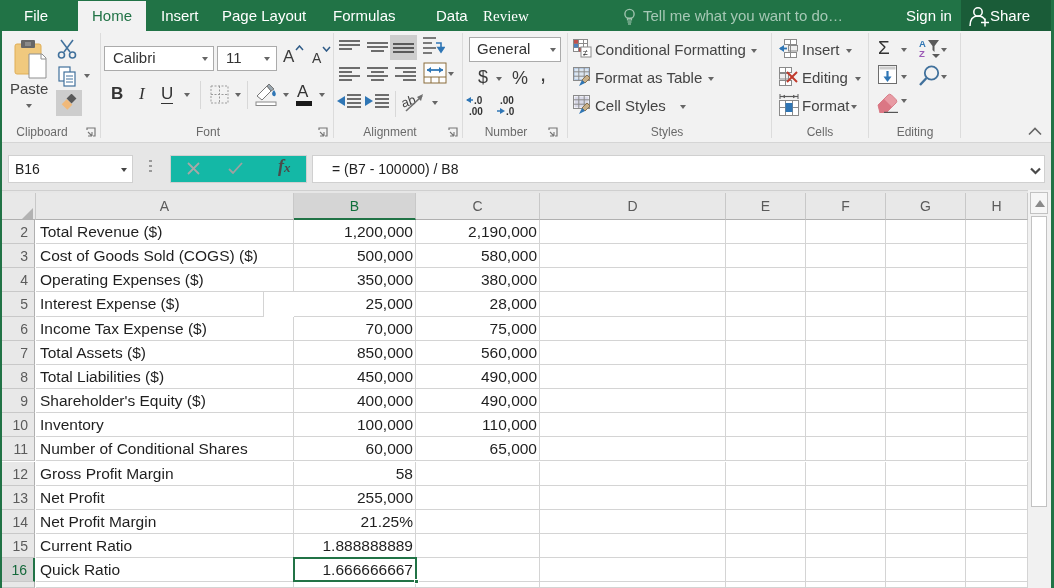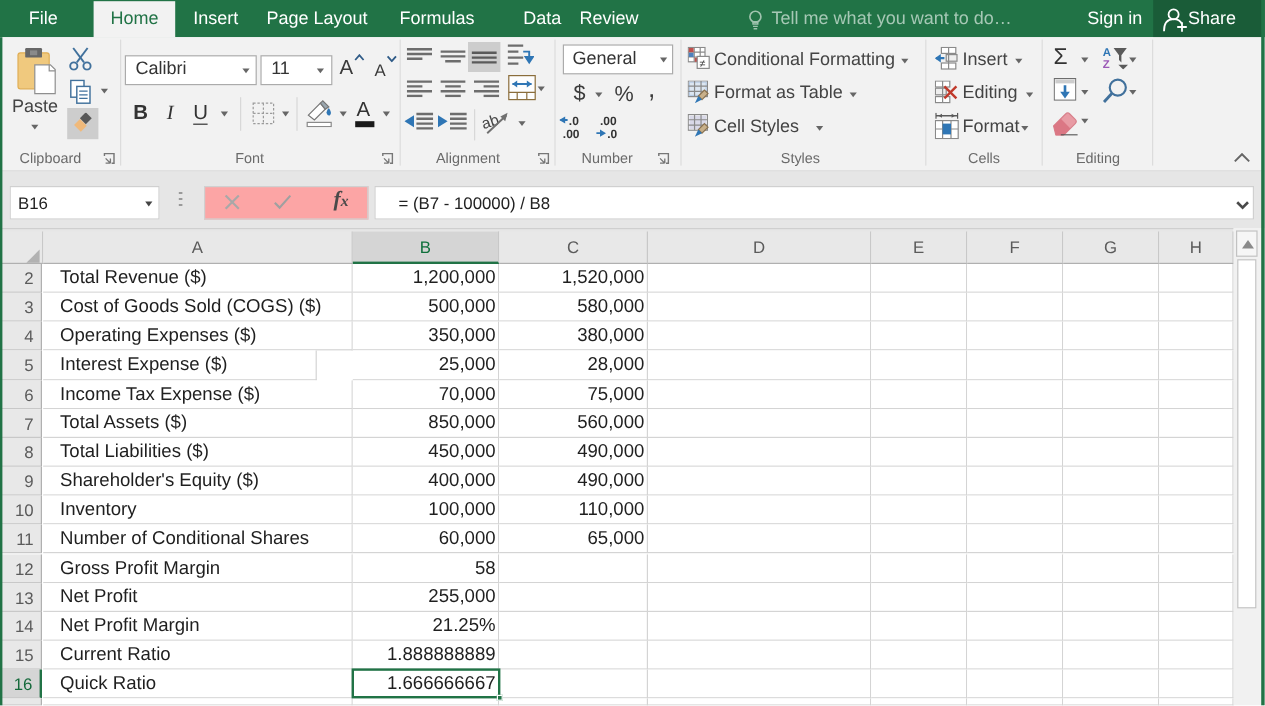--- a/index.html
+++ b/index.html
@@ -19,50 +19,50 @@
 .gsep { position:absolute; top:2px; height:105px; width:1px; background:#dcdcdc; }
 .glabel { position:absolute; top:94px; height:18px; font-size:12px; color:#6a6a6a; text-align:center; }
 .launch { position:absolute; top:96px; width:10px; height:10px; }
 .rbtxt { position:absolute; font-size:15px; color:#444; white-space:nowrap; }
 .combo { position:absolute; background:#fff; border:1px solid #ababab; }
 .caret { position:absolute; width:0; height:0; border-left:3.5px solid transparent; border-right:3.5px solid transparent; border-top:4px solid #666; }
 
 
 #fbar { position:absolute; top:143px; left:0; width:1054px; height:47px; background:#e6e6e6; }
 #namebox { position:absolute; top:12px; left:8px; width:125px; height:28px; background:#fff; border:1px solid #d0d0d0; font-size:14px; color:#222; line-height:27px; padding-left:6px; }
-#fxbox { position:absolute; top:12px; left:170px; width:137px; height:28px; background:#fca5a5; border:1px solid #d0d0d0; }
+#fxbox { position:absolute; top:12px; left:170px; width:137px; height:28px; background:#14b8a6; border:1px solid #d0d0d0; }
 #finput { position:absolute; top:12px; left:312px; width:733px; height:28px; background:#fff; border:1px solid #d0d0d0; font-size:14px; color:#222; line-height:27px; padding-left:19px; }
 
 
 #sheet { position:absolute; top:190px; left:0; width:1051px; height:398px; background:#fff; }
 #colhead { position:absolute; top:0; left:0; width:1028px; height:29px; background:#e6e6e6; border-top:1px solid #cfcfcf; }
 .ch { position:absolute; top:2px; height:27px; line-height:27px; text-align:center; font-size:14px; color:#5b5b5b; border-right:1px solid #c8c8c8; border-bottom:1px solid #b0b0b0; background:#e8e8e8; }
 .rowhead { position:absolute; left:0; width:35px; border-right:1px solid #b0b0b0; border-bottom:1px solid #c8c8c8; background:#e8e8e8; font-size:14px; color:#5b5b5b; text-align:right; padding-right:6px; }
 .cell { position:absolute; border-right:1px solid #d4d4d4; border-bottom:1px solid #d4d4d4; font-size:15.5px; color:#1f1f1f; background:#fff; line-height:23px; white-space:nowrap; overflow:hidden; }
 .num { text-align:right; padding-right:2px; }
-.lab { padding-left:14px; }
+.lab { padding-left:4px; }
 #vscroll { position:absolute; top:0; left:1028px; width:23px; height:398px; background:#f1f1f1; }
 #vthumb { position:absolute; top:26px; left:3px; width:16px; height:291px; background:#fff; border:1px solid #c2c2c2; }
 #uparrow { position:absolute; top:2px; left:2px; width:18px; height:22px; background:#f6f6f6; border:1px solid #c2c2c2; }
 
 
 #bleft { position:absolute; top:31px; left:0; width:2px; height:557px; background:#217346; }
 #bright { position:absolute; top:0; left:1051px; width:3px; height:588px; background:#217346; }
 </style>
 </head>
 <body>
 <div id="app">
 
   <div id="titlebar">
     <span class="tab" style="left:24px;">File</span>
     <span class="tab" style="left:161px;">Insert</span>
     <span class="tab" style="left:222px;">Page Layout</span>
     <span class="tab" style="left:333px;">Formulas</span>
     <span class="tab" style="left:424px;margin-left:12px;">Data</span>
-    <span class="tab" style="left:483px;">Review</span>
+    <span class="tab" style="left:483px;font-family:Liberation Serif, serif;">Review</span>
     <span class="tab" style="left:579px;margin-top:48px;">View</span>
     <svg style="position:absolute;left:622px;top:8px;" width="15" height="17" viewBox="0 0 15 17">
       <circle cx="7.5" cy="6" r="4.6" fill="none" stroke="#9fc3ae" stroke-width="1.4"></circle>
       <path d="M5.5,10 h4 v2 h-4 z" fill="none" stroke="#9fc3ae" stroke-width="1.2"></path>
       <line x1="5.5" y1="14" x2="9.5" y2="14" stroke="#9fc3ae" stroke-width="1.2"></line>
       <line x1="6" y1="16" x2="9" y2="16" stroke="#9fc3ae" stroke-width="1.2"></line>
     </svg>
     <span id="tellme">Tell me what you want to do…</span>
     <span class="tab" style="left:906px;">Sign in</span>
     <div id="sharebox">
@@ -476,21 +476,21 @@
         <div class="ch" style="left:540px;width:186px;">D</div>
         <div class="ch" style="left:726px;width:80px;">E</div>
         <div class="ch" style="left:806px;width:80px;">F</div>
         <div class="ch" style="left:886px;width:80px;">G</div>
         <div class="ch" style="left:966px;width:62px;">H</div>
       </div>
     <div id="grid">
         <div class="rowhead" style="top:30px;height:24.15px;line-height:24.15px;">2</div>
         <div class="cell lab" style="top:30px;left:36px;width:258px;height:24.15px;line-height:23.15px;">Total Revenue ($)</div>
         <div class="cell num" style="top:30px;left:294px;width:122px;height:24.15px;line-height:23.15px;">1,200,000</div>
-        <div class="cell num" style="top:30px;left:416px;width:124px;height:24.15px;line-height:23.15px;">1,520,000</div>
+        <div class="cell num" style="top:30px;left:416px;width:124px;height:24.15px;line-height:23.15px;">2,190,000</div>
         <div class="cell" style="top:30px;left:540px;width:186px;height:24.15px;line-height:23.15px;"></div>
         <div class="cell" style="top:30px;left:726px;width:80px;height:24.15px;line-height:23.15px;"></div>
         <div class="cell" style="top:30px;left:806px;width:80px;height:24.15px;line-height:23.15px;"></div>
         <div class="cell" style="top:30px;left:886px;width:80px;height:24.15px;line-height:23.15px;"></div>
         <div class="cell" style="top:30px;left:966px;width:62px;height:24.15px;line-height:23.15px;"></div>
         <div class="rowhead" style="top:54.15px;height:24.15px;line-height:24.15px;">3</div>
         <div class="cell lab" style="top:54.15px;left:36px;width:258px;height:24.15px;line-height:23.15px;">Cost of Goods Sold (COGS) ($)</div>
         <div class="cell num" style="top:54.15px;left:294px;width:122px;height:24.15px;line-height:23.15px;">500,000</div>
         <div class="cell num" style="top:54.15px;left:416px;width:124px;height:24.15px;line-height:23.15px;">580,000</div>
         <div class="cell" style="top:54.15px;left:540px;width:186px;height:24.15px;line-height:23.15px;"></div>

